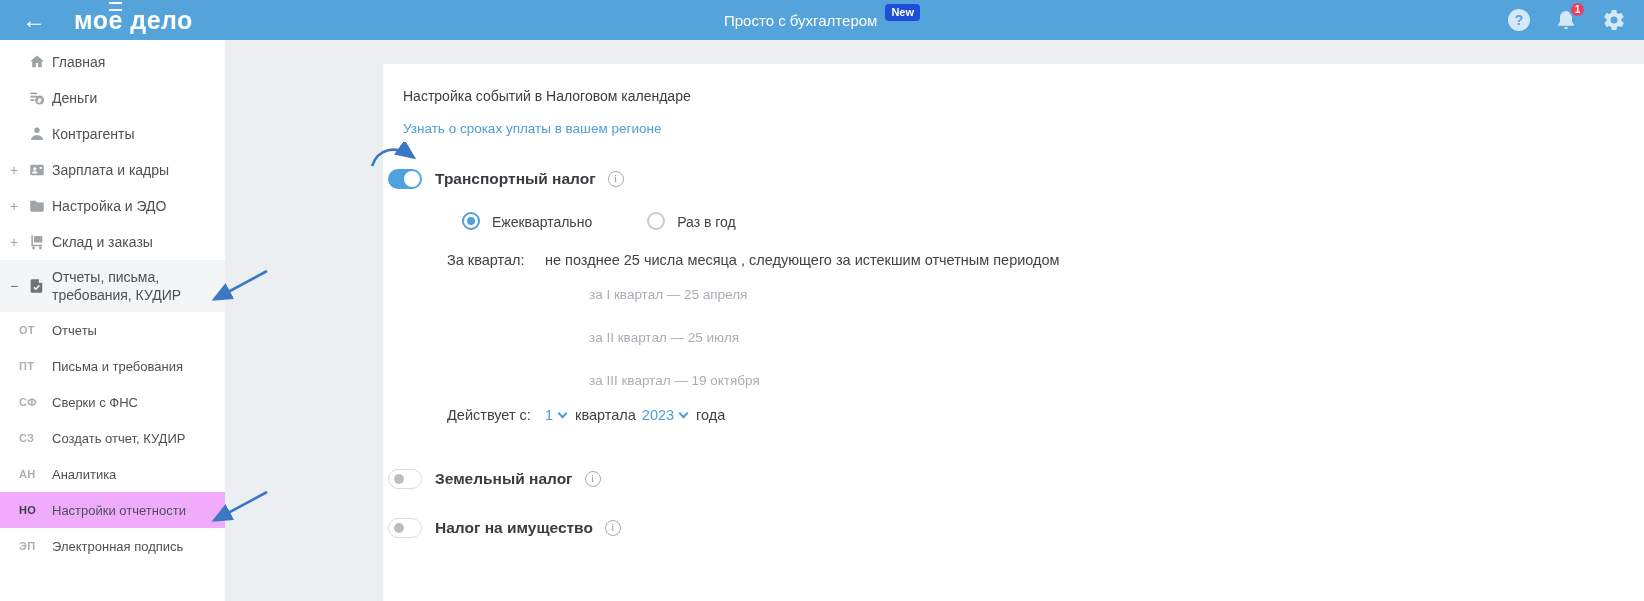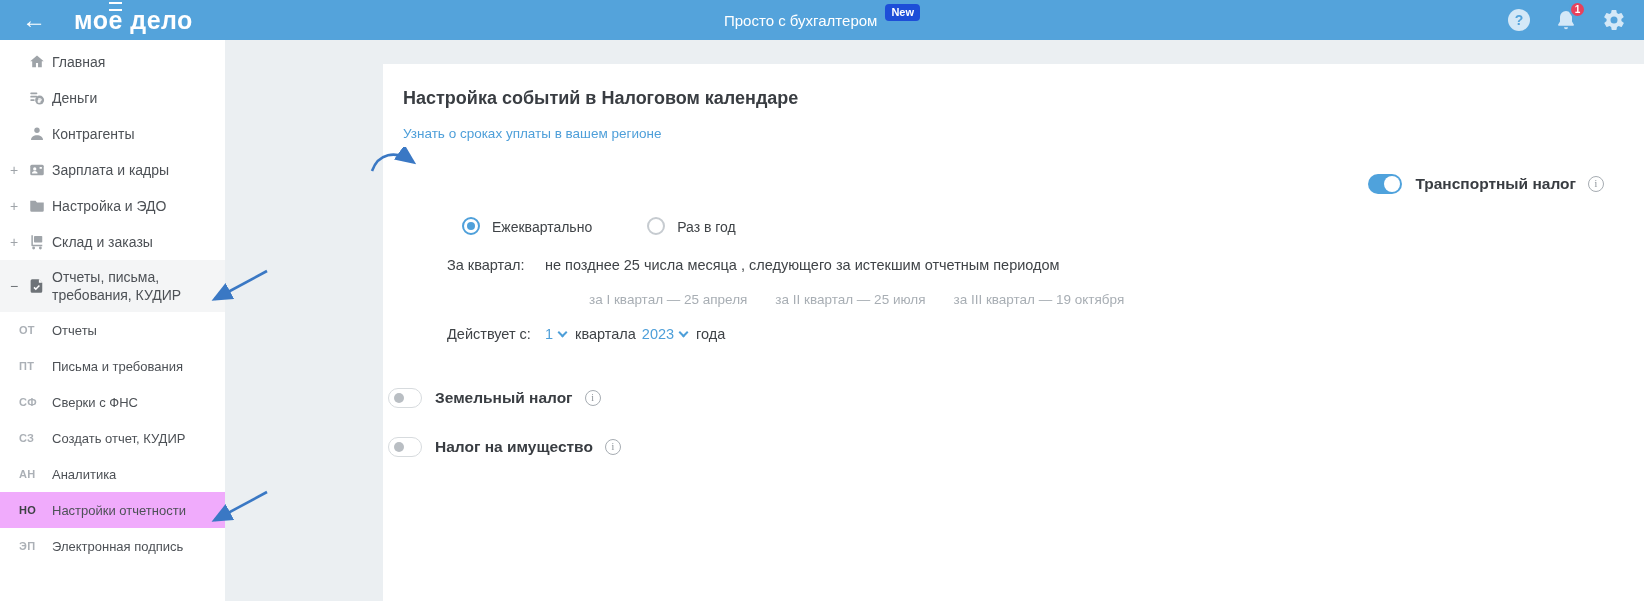--- a/index.html
+++ b/index.html
@@ -86,30 +86,30 @@
   }
   .sub-item.active { background: #f0abfc; }
   .sub-item.active .abbr { color: #3C4043; }
 
   
   .gutter { position: absolute; left: 225px; top: 40px; right: 0; bottom: 0; background: #EBEFF2; }
   .panel {
     position: absolute; left: 383px; top: 64px; right: 0; bottom: 0;
     background: #fff; padding: 24px 40px 0 20px;
   }
-  .page-title { font-size: 18px; font-weight: 700; color: #393D42; }
+  .page-title { font-size: 14px; font-weight: 400; color: #393D42; }
   .region-link {
     display: inline-block; margin-top: 17px; color: #4E9FD9; font-size: 13.5px;
     cursor: pointer; text-decoration: none;
   }
 
   
   .tax-block { position: relative; }
   .tax-header { display: flex; align-items: center; margin-left: -15px; }
-  .tax-header.first { margin-top: 32px; justify-content: flex-end; }
+  .tax-header.first { margin-top: 32px; }
   .tax-name { font-size: 15.5px; font-weight: 700; color: #393D42; margin-left: 13px; }
   .info-icon {
     width: 16px; height: 16px; border-radius: 50%; border: 1px solid #A6ACB2;
     color: #8A9096; font-size: 10px; font-style: normal; line-height: 1;
     display: inline-flex; align-items: center; justify-content: center;
     margin-left: 12px; cursor: pointer; font-family: "Liberation Serif", serif;
   }
 
   
   .toggle { position: relative; width: 34px; height: 20px; border-radius: 10px; cursor: pointer; flex: 0 0 auto; }
@@ -136,21 +136,21 @@
     border-radius: 50%; background: #4FA0DA;
   }
   .radio-label { font-size: 14px; color: #3F4347; margin: 0 0 0 12px; }
   .radio-gap { margin-left: 55px; }
 
   
   .details { margin: 20px 0 0 44px; font-size: 14.5px; }
   .detail-row { display: grid; grid-template-columns: 98px auto; margin-bottom: 17px; line-height: 20px; }
   .detail-label { color: #3F4347; }
   .detail-value { color: #3F4347; }
-  .quarter-details { margin: 0 0 17px 142px; display: flex; gap: 28px; }
+  .quarter-details { margin: 0 0 17px 142px; display: flex; gap: 28px; flex-direction: column; }
   .quarter-details span { color: #A8AEB4; font-size: 13.5px; white-space: nowrap; }
 
   .valid-value { display: flex; align-items: center; flex-wrap: nowrap; }
   .dd-value { color: #4E9FD9; cursor: pointer; }
   .chevron {
     display: inline-block; width: 7px; height: 7px;
     border-right: 2px solid #4E9FD9; border-bottom: 2px solid #4E9FD9;
     transform: rotate(45deg); margin: -4px 9px 0 6px; cursor: pointer;
   }
   .valid-word { margin-right: 6px; }

